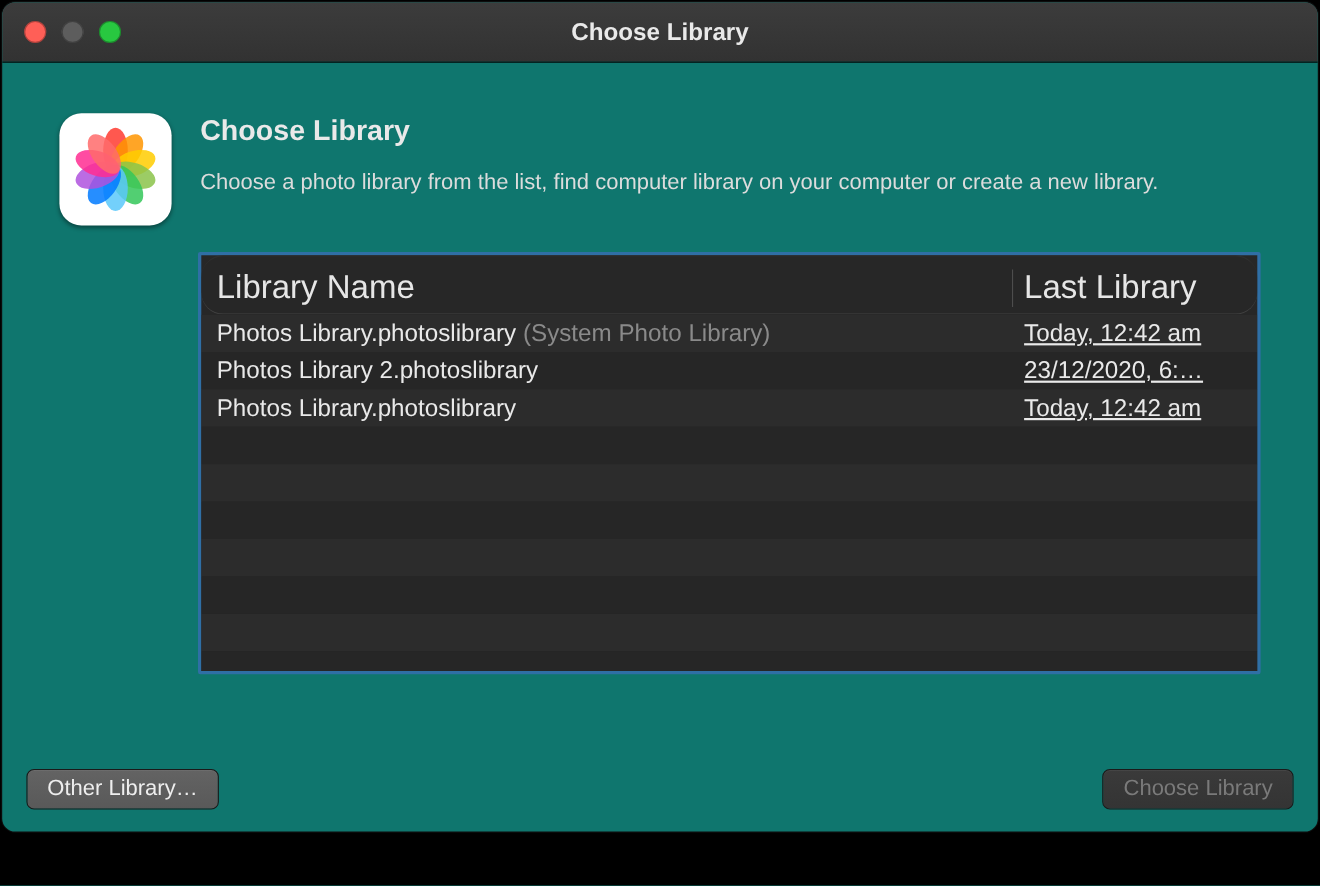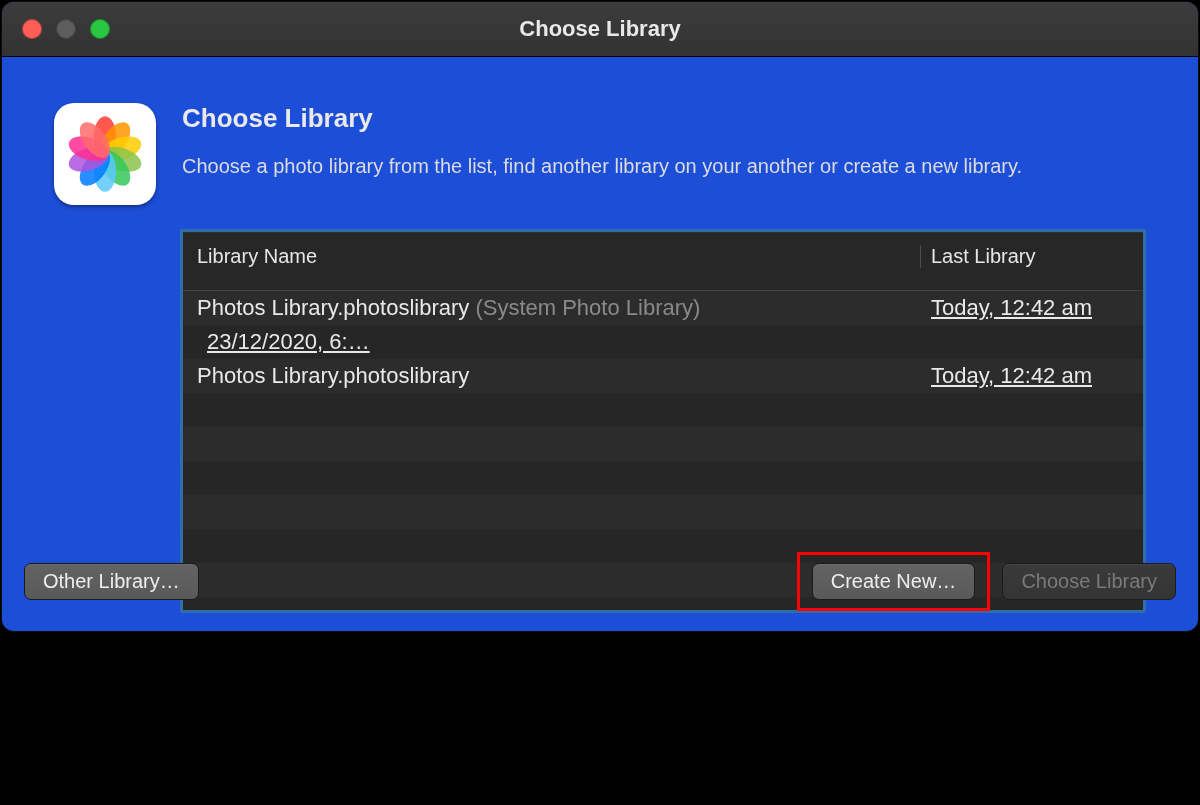--- a/index.html
+++ b/index.html
@@ -1,19 +1,19 @@
 <!DOCTYPE html>
 <html><head>
 <meta charset="utf-8">
 <style>
   html,body{margin:0;padding:0;background:#000;font-family:-apple-system,Helvetica Neue,Helvetica,Arial,sans-serif;}
   .window{
-    width:1196px;height:629px;
+    width:1196px;height:754px;
     margin:2px;
-    background:#1d4ed8;
+    background:#0f766e;
     border-radius:12px;
     box-shadow:0 0 0 1px rgba(255,255,255,.05);
     position:relative;
     overflow:hidden;
     color:#e9e9e9;
     box-sizing:border-box;
   }
   .titlebar{
     height:54px;
     background:linear-gradient(#3c3c3c 0%,#323232 100%);
@@ -47,26 +47,27 @@
     margin-top:24px;
     border:3px solid #2f6fa5;
     border-radius:2px;
     background:#272727;
     height:384px;
     box-sizing:border-box;
     display:flex;flex-direction:column;
   }
   .list-header{
     display:flex;
-    font-size:20px;
+    font-size:30px;
     color:#e6e6e6;
-    padding:12px 14px 22px;
+    padding:12px 14px 6px;
     border-bottom:1px solid rgba(255,255,255,.12);
     border-top:1px solid rgba(255,255,255,.04);
     background:#272727;
+    border-radius:20px;
   }
   .col-name{flex:1;}
   .col-date{width:198px;border-left:1px solid rgba(255,255,255,.18);padding-left:10px;margin-left:6px;}
   .list-rows{flex:1;overflow:hidden;}
   .row{
     display:flex;align-items:flex-end;
     font-size:22px;
     padding:4px 14px;
     height:34px;
     box-sizing:border-box;
@@ -76,23 +77,23 @@
   .row .rname{flex:1;overflow:hidden;text-overflow:ellipsis;}
   .row .rdate{width:198px;overflow:hidden;text-overflow:ellipsis;padding-left:10px;text-decoration:underline;}
   .note{color:#8a8a8a;}
   .row:nth-child(odd){background:#2c2c2c;}
   .row:nth-child(even){background:#262626;}
   .filler{height:34px;}
   .filler:nth-child(odd){background:#2c2c2c;}
   .filler:nth-child(even){background:#262626;}
   .footer{
     position:absolute;left:0;right:0;bottom:20px;
-    display:flex;align-items:center;
+    display:flex;align-items:flex-start;
     padding:0 22px;
-    gap:12px;
+    gap:2px;
   }
   .footer .spacer{flex:1;}
   button.btn{
     background:linear-gradient(#636363,#595959);
     border:1px solid #1a1a1a;
     color:#eee;
     font-size:20px;
     padding:6px 18px;
     border-radius:7px;
     cursor:pointer;
@@ -134,53 +135,51 @@
             <ellipse cx="11.755705045849464" cy="16.18033988749895" rx="13" ry="24" fill="#34c759" fill-opacity="0.85" transform="rotate(144 11.755705045849464 16.18033988749895)"></ellipse>
             <ellipse cx="1.2246467991473533e-15" cy="20" rx="13" ry="24" fill="#5ac8fa" fill-opacity="0.85" transform="rotate(180 1.2246467991473533e-15 20)"></ellipse>
             <ellipse cx="-11.75570504584946" cy="16.18033988749895" rx="13" ry="24" fill="#007aff" fill-opacity="0.85" transform="rotate(216 -11.75570504584946 16.18033988749895)"></ellipse>
             <ellipse cx="-19.02113032590307" cy="6.18033988749895" rx="13" ry="24" fill="#af52de" fill-opacity="0.85" transform="rotate(251.99999999999997 -19.02113032590307 6.18033988749895)"></ellipse>
             <ellipse cx="-19.021130325903073" cy="-6.1803398874989455" rx="13" ry="24" fill="#ff2d92" fill-opacity="0.85" transform="rotate(288 -19.021130325903073 -6.1803398874989455)"></ellipse>
             <ellipse cx="-11.755705045849465" cy="-16.180339887498945" rx="13" ry="24" fill="#ff6b6b" fill-opacity="0.85" transform="rotate(324 -11.755705045849465 -16.180339887498945)"></ellipse>
           </svg>
       </div>
       <div style="flex:1">
         <div class="heading">Choose Library</div>
-        <div class="desc">Choose a photo library from the list, find another library on your another or create a new library.</div>
+        <div class="desc">Choose a photo library from the list, find computer library on your computer or create a new library.</div>
       </div>
     </div>
 
     <div class="listbox">
       <div class="list-header">
         <div class="col-name">Library Name</div>
         <div class="col-date">Last Library</div>
       </div>
       <div class="list-rows" id="list-rows">
           <div class="row">
             <div class="rname">Photos Library.photoslibrary <span class="note">(System Photo Library)</span></div>
             <div class="rdate">Today, 12:42 am</div>
           </div>
           <div class="row">
+            <div class="rname">Photos Library 2.photoslibrary</div>
             <div class="rdate">23/12/2020, 6:…</div>
           </div>
           <div class="row">
             <div class="rname">Photos Library.photoslibrary</div>
             <div class="rdate">Today, 12:42 am</div>
           </div>
           <div class="row filler"></div>
           <div class="row filler"></div>
           <div class="row filler"></div>
           <div class="row filler"></div>
           <div class="row filler"></div>
           <div class="row filler"></div>
           <div class="row filler"></div>
         </div>
     </div>
   </div>
 
   <div class="footer">
     <button class="btn">Other Library…</button>
     <div class="spacer"></div>
-    <span class="highlight-box">
-      <button class="btn">Create New…</button>
-    </span>
     <button class="btn disabled">Choose Library</button>
   </div>
 </div>
 
 </body></html>

